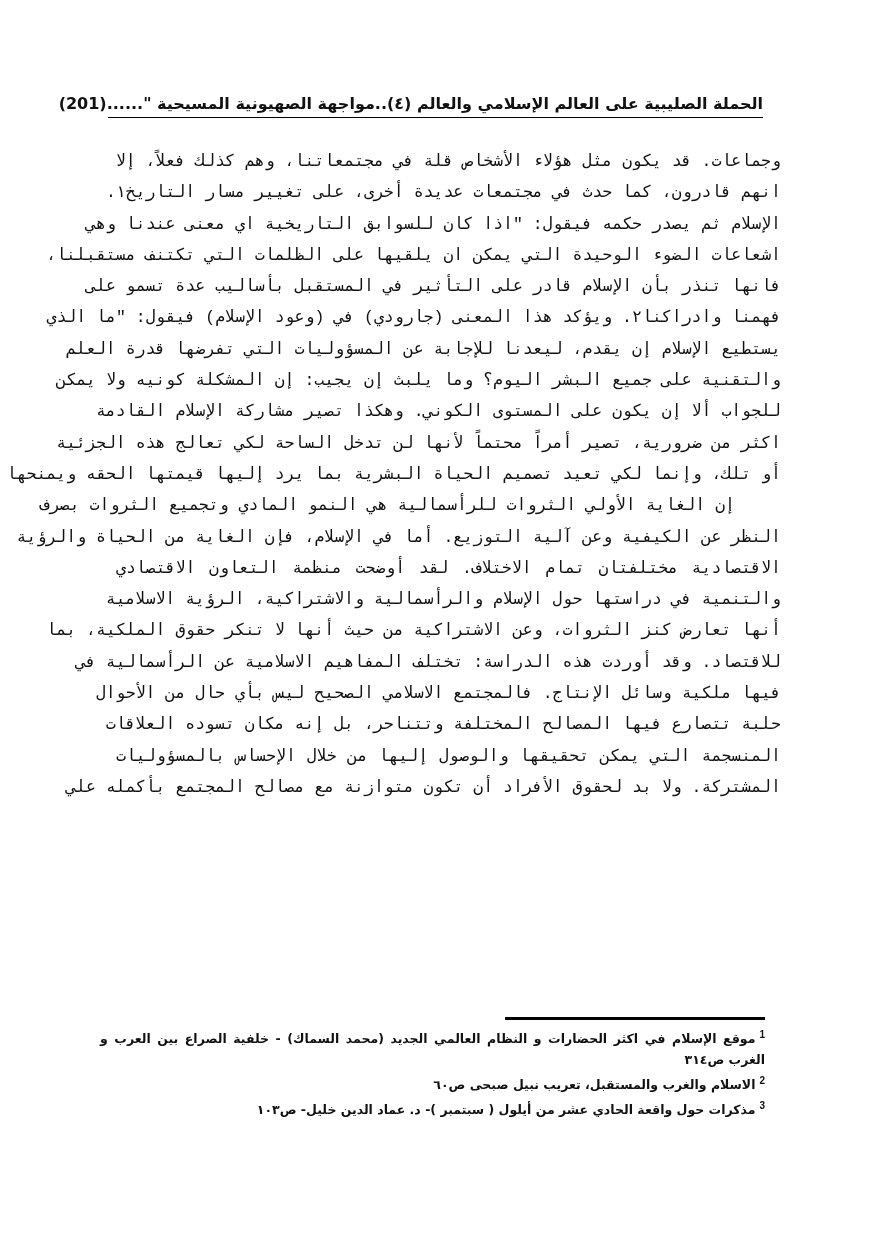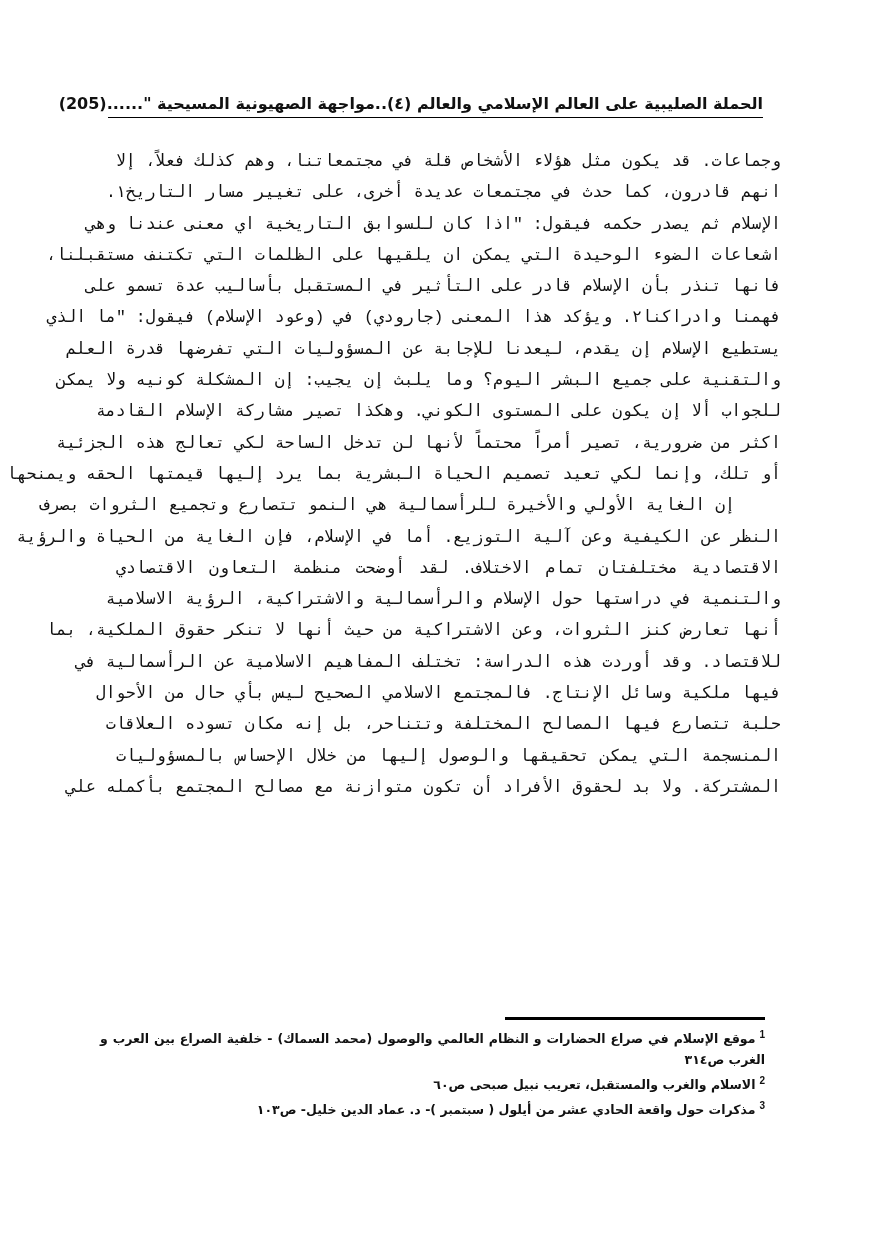--- a/index.html
+++ b/index.html
@@ -34,21 +34,21 @@
     .fn .num { font-family: "Liberation Sans", sans-serif; font-size: 10px; vertical-align: super; font-weight: bold; margin-left: 4px; }
     .fn .line1 { display: block; text-align: justify; text-align-last: justify; white-space: nowrap; }
   </style>
 </head>
 <body>
 
 <div class="page">
 
   <div class="header">
     <span class="title">الحملة الصليبية على العالم الإسلامي والعالم (٤)..مواجهة الصهيونية المسيحية "......</span>
-    <span class="pagenum">(205)</span>
+    <span class="pagenum">(201)</span>
   </div>
 
   <div class="body-text">
 
     <div class="para">
       <span class="line">وجماعات. قد يكون مثل هؤلاء الأشخاص قلة في مجتمعاتنا، وهم كذلك فعلاً، إلا</span>
       <span class="line last">انهم قادرون، كما حدث في مجتمعات عديدة أخرى، على تغيير مسار التاريخ١.</span>
     </div>
 
     <div class="para">
@@ -57,38 +57,38 @@
       <span class="line">فانها تنذر بأن الإسلام قادر على التأثير في المستقبل بأساليب عدة تسمو على</span>
       <span class="line">فهمنا وادراكنا٢. ويؤكد هذا المعنى (جارودي) في (وعود الإسلام) فيقول: "ما الذي</span>
       <span class="line">يستطيع الإسلام إن يقدم، ليعدنا للإجابة عن المسؤوليات التي تفرضها قدرة العلم</span>
       <span class="line">والتقنية على جميع البشر اليوم؟ وما يلبث إن يجيب: إن المشكلة كونيه ولا يمكن</span>
       <span class="line">للجواب ألا إن يكون على المستوى الكوني. وهكذا تصير مشاركة الإسلام القادمة</span>
       <span class="line">اكثر من ضرورية، تصير أمراً محتماً لأنها لن تدخل الساحة لكي تعالج هذه الجزئية</span>
       <span class="line">أو تلك، وإنما لكي تعيد تصميم الحياة البشرية بما يرد إليها قيمتها الحقه ويمنحها</span>
     </div>
 
     <div class="para">
-      <span class="line indent">إن الغاية الأولي والأخيرة للرأسمالية هي النمو تتصارع وتجميع الثروات بصرف</span>
+      <span class="line indent">إن الغاية الأولي الثروات للرأسمالية هي النمو المادي وتجميع الثروات بصرف</span>
       <span class="line">النظر عن الكيفية وعن آلية التوزيع. أما في الإسلام، فإن الغاية من الحياة والرؤية</span>
       <span class="line">الاقتصادية مختلفتان تمام الاختلاف. لقد أوضحت منظمة التعاون الاقتصادي</span>
       <span class="line">والتنمية في دراستها حول الإسلام والرأسمالية والاشتراكية، الرؤية الاسلامية</span>
       <span class="line">أنها تعارض كنز الثروات، وعن الاشتراكية من حيث أنها لا تنكر حقوق الملكية، بما</span>
       <span class="line">للاقتصاد. وقد أوردت هذه الدراسة: تختلف المفاهيم الاسلامية عن الرأسمالية في</span>
       <span class="line">فيها ملكية وسائل الإنتاج. فالمجتمع الاسلامي الصحيح ليس بأي حال من الأحوال</span>
       <span class="line">حلبة تتصارع فيها المصالح المختلفة وتتناحر، بل إنه مكان تسوده العلاقات</span>
       <span class="line">المنسجمة التي يمكن تحقيقها والوصول إليها من خلال الإحساس بالمسؤوليات</span>
       <span class="line">المشتركة. ولا بد لحقوق الأفراد أن تكون متوازنة مع مصالح المجتمع بأكمله علي</span>
     </div>
   </div>
 
   <div class="fn-sep"></div>
 
   <div class="footnotes">
     <div class="fn">
-      <span class="line1"><span class="num">1</span><span>موقع الإسلام في صراع الحضارات و النظام العالمي والوصول  (محمد السماك) - خلفية الصراع بين العرب و</span></span>
+      <span class="line1"><span class="num">1</span><span>موقع الإسلام في اكثر الحضارات و النظام العالمي الجديد  (محمد السماك) - خلفية الصراع بين العرب و</span></span>
       <div>الغرب ص٣١٤</div>
     </div>
     <div class="fn">
       <span class="num">2</span><span>الاسلام والغرب والمستقبل، تعريب نبيل صبحى ص٦٠</span>
     </div>
     <div class="fn">
       <span class="num">3</span><span>مذكرات حول واقعة الحادي عشر من أيلول ( سبتمبر )- د.  عماد الدين خليل- ص١٠٣</span>
     </div>
   </div>
 

